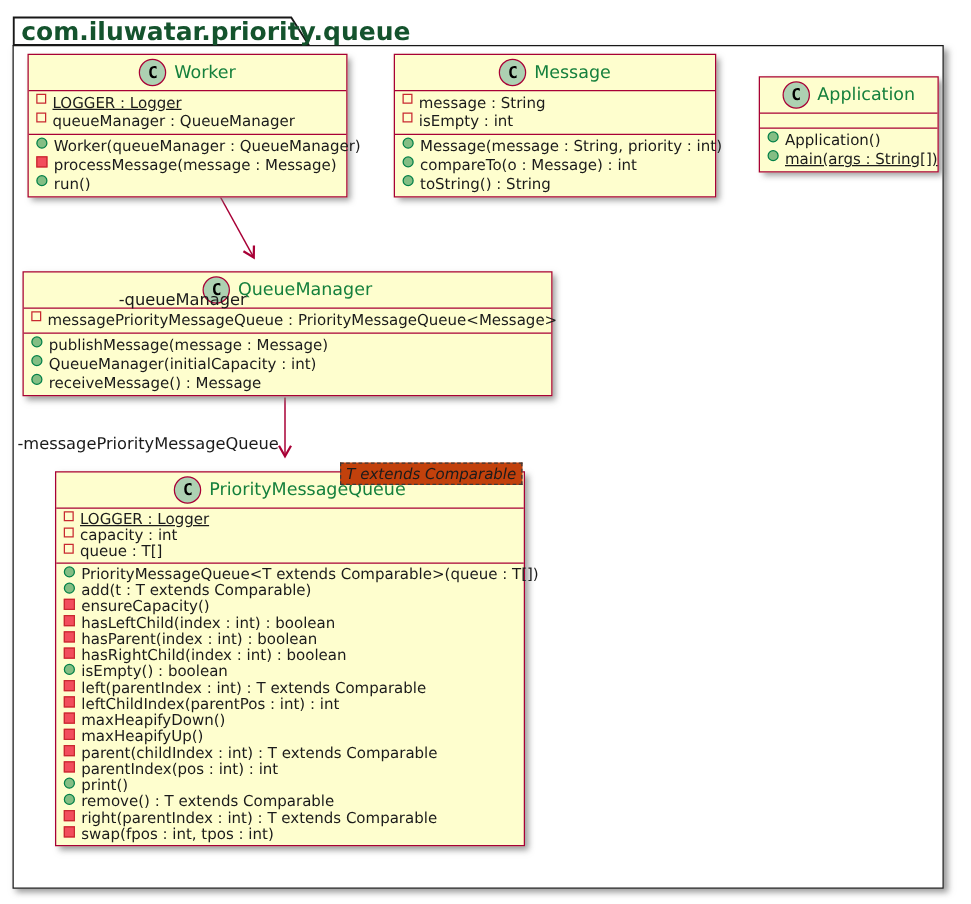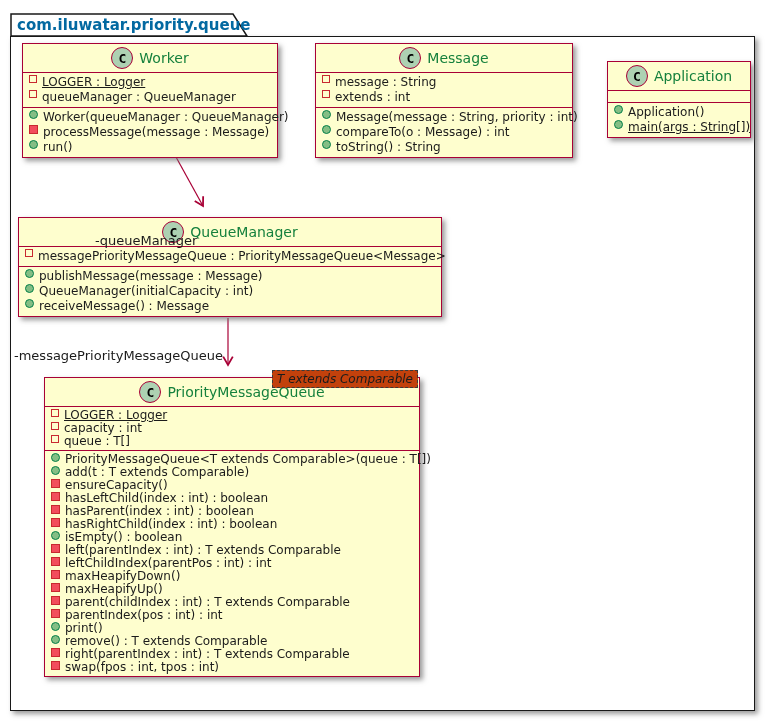--- a/index.html
+++ b/index.html
@@ -11,21 +11,21 @@
   }
   
   .pkg-frame{
     position:absolute;left:10px;top:36px;width:743px;height:673px;
     border:1.5px solid #181818;background:#ffffff;
     box-shadow:3px 3px 5px rgba(120,120,120,0.75);
     z-index:1;
   }
   .pkg-title{
     position:absolute;left:17px;top:15px;width:230px;height:21px;
-    font-size:15px;font-weight:bold;color:#0369a1;line-height:21px;
+    font-size:20px;font-weight:bold;color:#14532d;line-height:21px;
     z-index:4;white-space:nowrap;
   }
   
   #overlay{position:absolute;left:0;top:0;width:777px;height:723px;z-index:3;pointer-events:none;}
   
   .uml-class{
     position:absolute;z-index:5;
     background:#FEFECE;border:1.5px solid #A80036;
     box-shadow:3px 3px 5px rgba(120,120,120,0.75);
     font-size:12px;
@@ -123,21 +123,21 @@
       <span class="ccircle">C</span>
       <span class="cname">Message</span>
     </div>
     <div class="compartment cls-fields">
         <div class="member">
           <span class="mi field-private"></span>
           <span class="mtext">message : String</span>
         </div>
         <div class="member">
           <span class="mi field-private"></span>
-          <span class="mtext">extends : int</span>
+          <span class="mtext">isEmpty : int</span>
         </div>
       </div>
     <div class="compartment cls-methods">
         <div class="member">
           <span class="mi method-public"></span>
           <span class="mtext">Message(message : String, priority : int)</span>
         </div>
         <div class="member">
           <span class="mi method-public"></span>
           <span class="mtext">compareTo(o : Message) : int</span>

